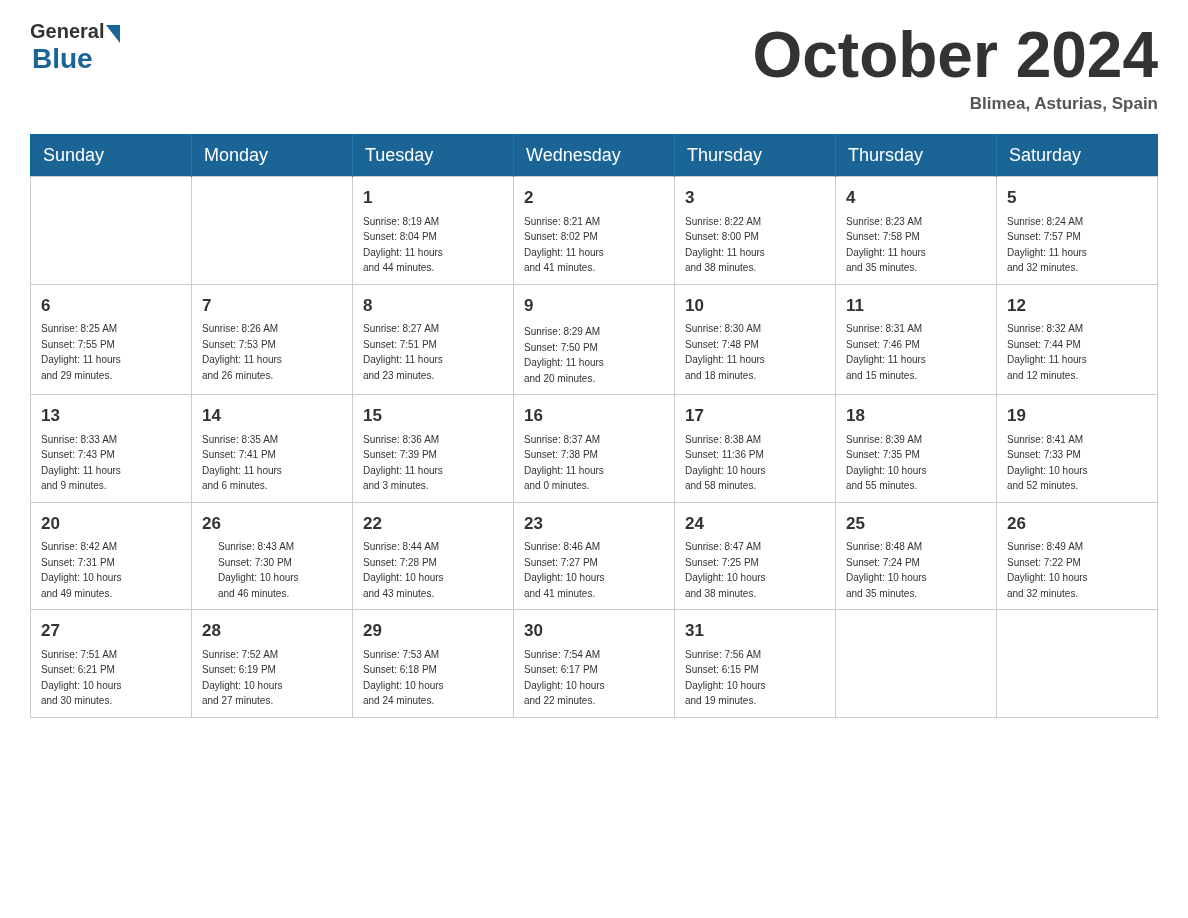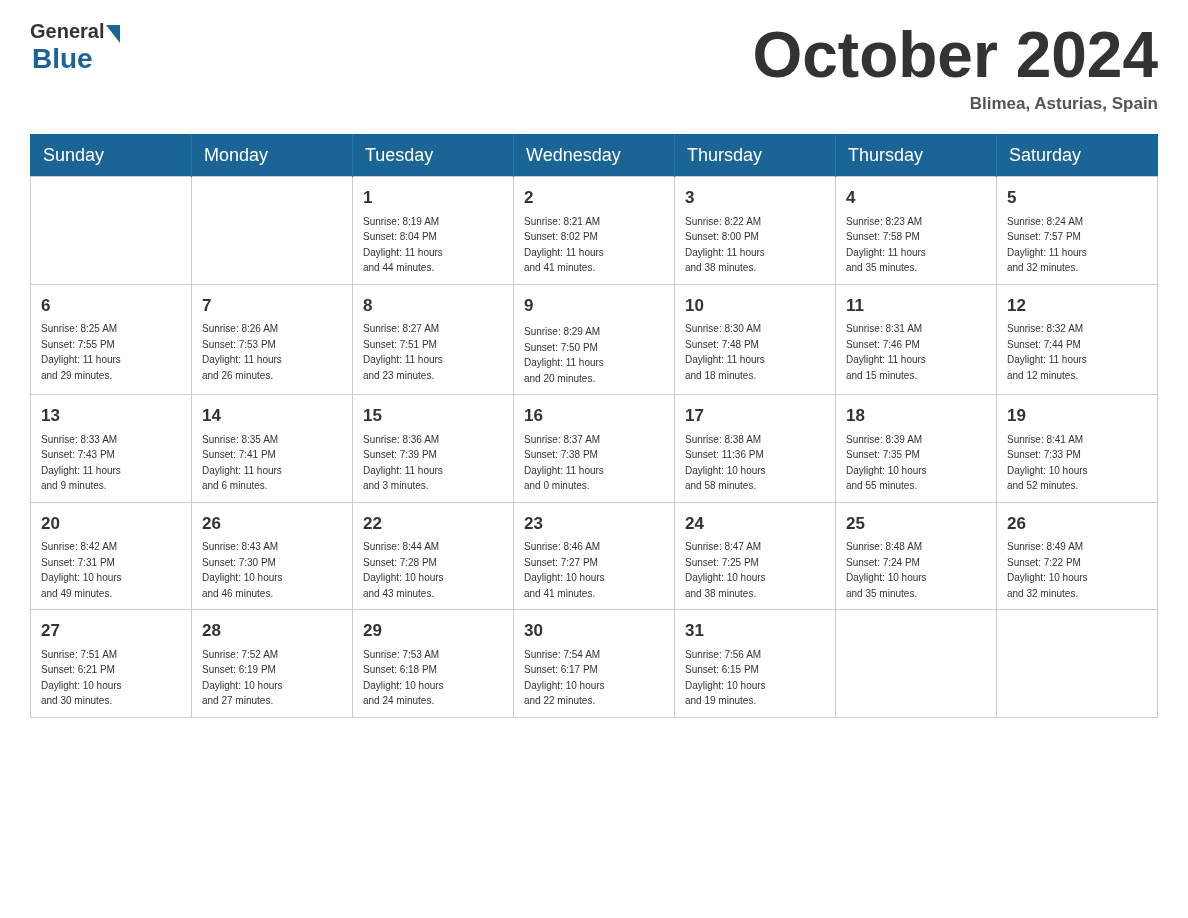--- a/index.html
+++ b/index.html
@@ -283,21 +283,21 @@
       <tr>
         <td>
           <span class="day-number">20</span>
           <div class="day-info" style="white-space: pre-line;">Sunrise: 8:42 AM
 Sunset: 7:31 PM
 Daylight: 10 hours
 and 49 minutes.</div>
         </td>
         <td>
           <span class="day-number">26</span>
-          <div class="day-info" style="white-space: pre-line;">Sunrise: 8:43 AM
+          <div class="day-info" style="white-space: pre-line; margin-left: 16px;">Sunrise: 8:43 AM
 Sunset: 7:30 PM
 Daylight: 10 hours
 and 46 minutes.</div>
         </td>
         <td>
           <span class="day-number">22</span>
           <div class="day-info" style="white-space: pre-line;">Sunrise: 8:44 AM
 Sunset: 7:28 PM
 Daylight: 10 hours
 and 43 minutes.</div>

